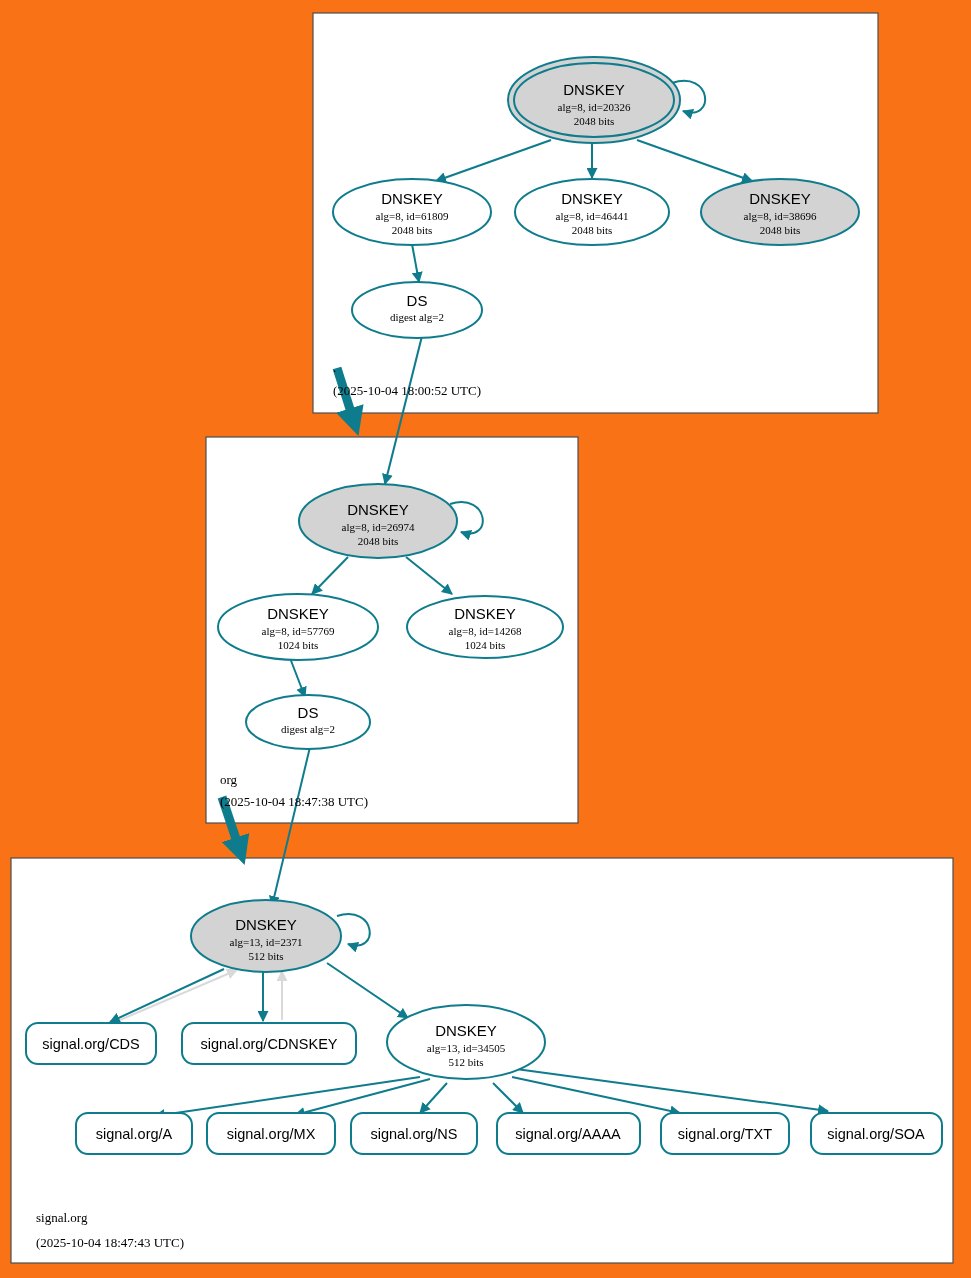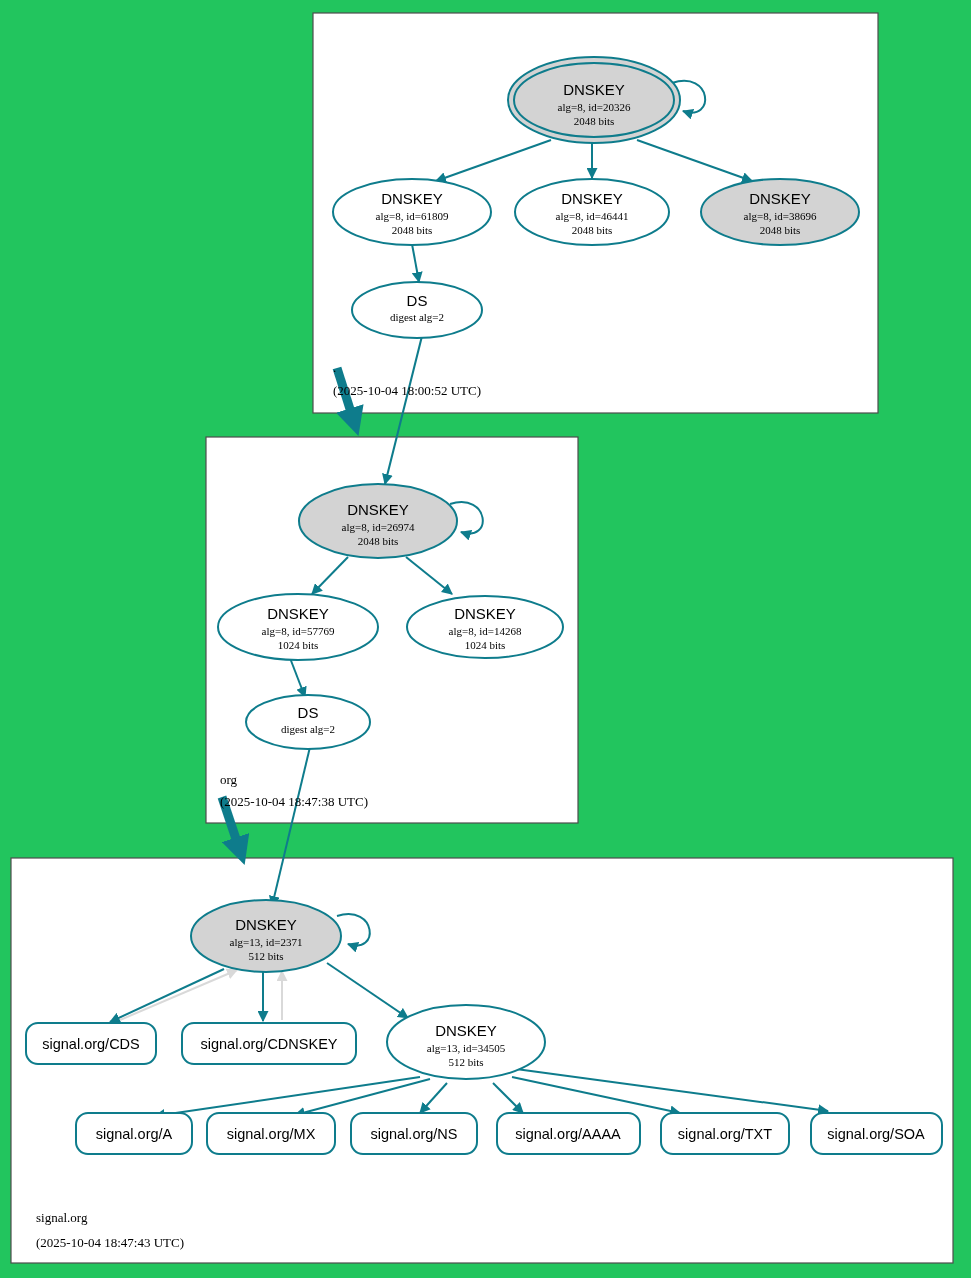--- a/index.html
+++ b/index.html
@@ -4,21 +4,21 @@
 <style>
   html, body {
     margin: 0;
     padding: 0;
     background: #ffffff;
   }
   #canvas {
     position: relative;
     width: 971px;
     height: 1278px;
-    background: #22c55e;
+    background: #f97316;
     font-family: "Liberation Sans", sans-serif;
     overflow: hidden;
   }
   svg#graph {
     position: absolute;
     top: 0;
     left: 0;
     width: 971px;
     height: 1278px;
     display: block;

